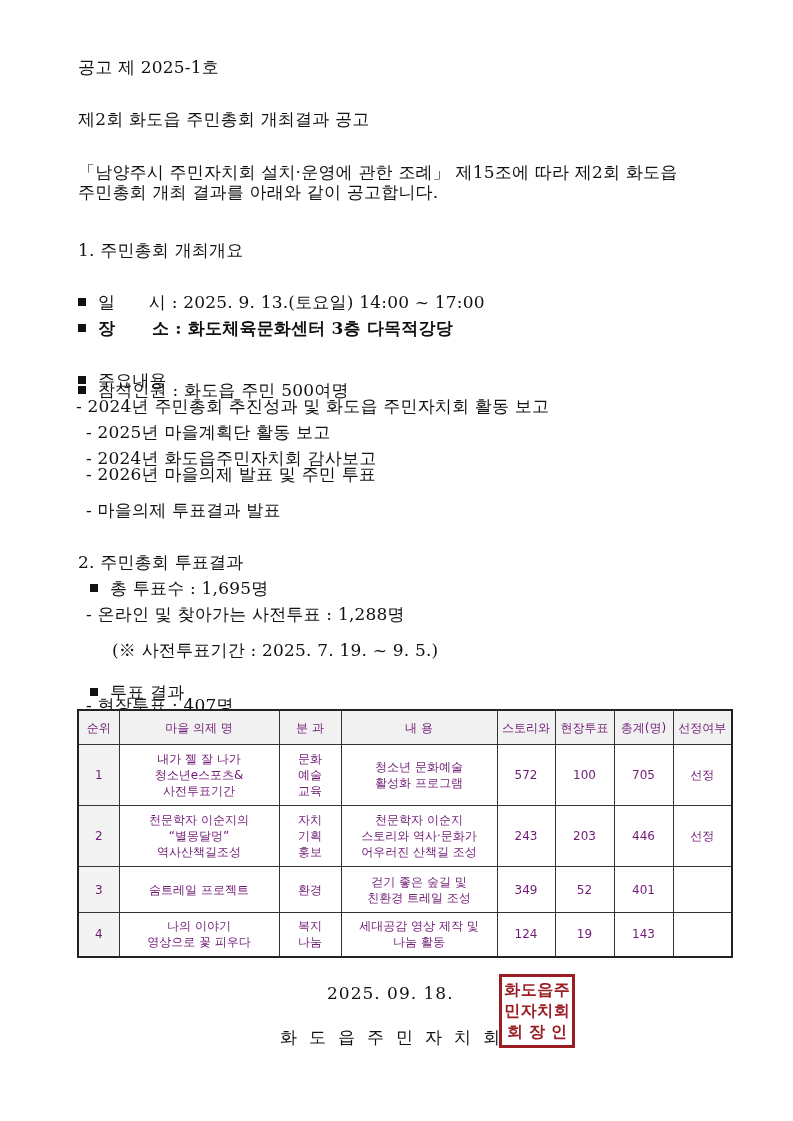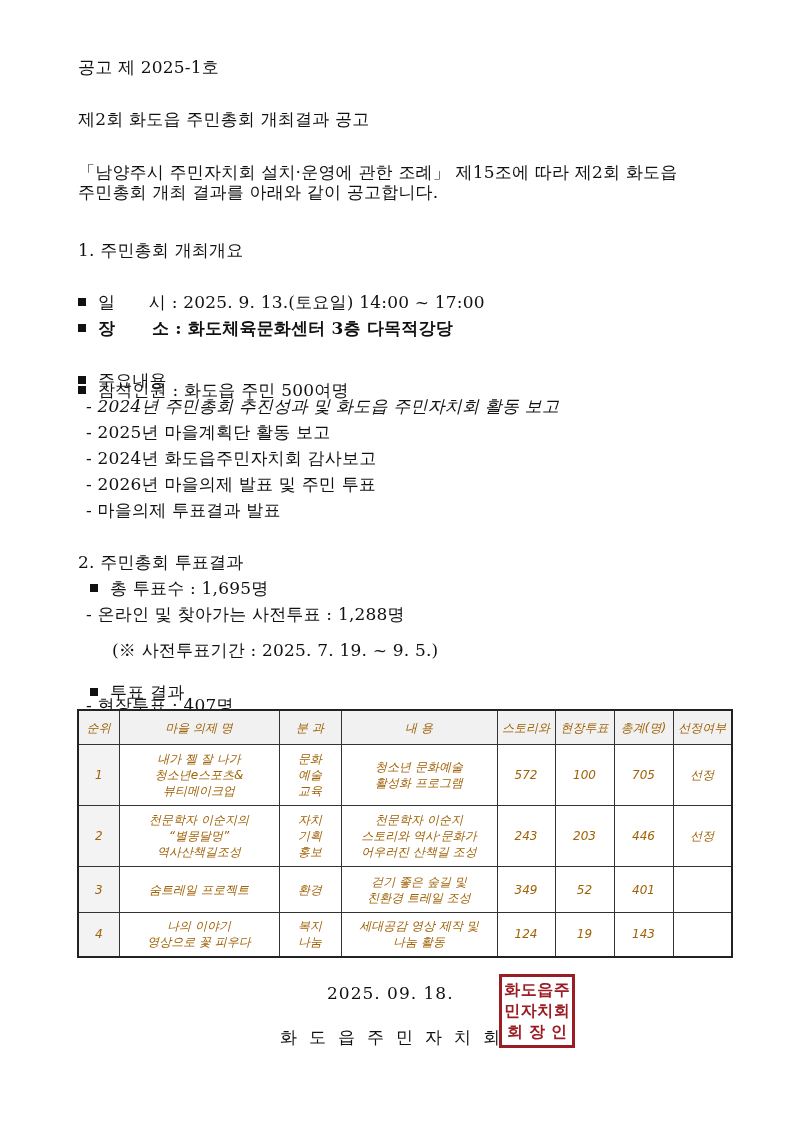--- a/index.html
+++ b/index.html
@@ -7,23 +7,22 @@
       width: 793px; height: 1121px; position: relative; overflow: hidden;
       font-family: "DejaVu Serif", "Liberation Serif", serif;
       color: #111;
     }
     .line { position: absolute; left: 78px; font-size: 17px; line-height: 22px; white-space: nowrap; letter-spacing: 0.2px; }
     .bullet-sq { display: inline-block; width: 8px; height: 8px; background: #111; margin-right: 12px; vertical-align: middle; position: relative; top: -2px; }
     table.votes {
       position: absolute; left: 77px; top: 709px;
       border-collapse: collapse;
       font-family: "DejaVu Sans", "Liberation Sans", sans-serif;
-      font-size: 12px; color: #a16207;
+      font-size: 12px; color: #701a75;
       border: 2px solid #222;
-      font-style: italic;
     }
     table.votes th, table.votes td {
       border: 1px solid #333; text-align: center; vertical-align: middle;
       padding: 0 2px; line-height: 16px;
     }
     table.votes th { background: #f1f1f1; font-weight: normal; height: 33px; }
     table.votes td.rank { background: #f3f3f3; }
     .multi span { display: block; }
     .date { position: absolute; left: 327px; top: 983px; font-size: 17px; letter-spacing: 1px; }
     .org { position: absolute; left: 280px; top: 1026px; font-size: 17px; letter-spacing: 12px; text-align: right; }
@@ -52,24 +51,24 @@
 <div class="line" style="top:317px;font-weight:bold;">
   <span class="bullet-sq"></span><span style="white-space:pre">장      소</span> <span>: 화도체육문화센터 3층 다목적강당</span>
 </div>
 <div class="line" style="top:343px;margin-top:36px;">
   <span class="bullet-sq"></span><span>참석인원</span> <span>: 화도읍 주민 500여명</span>
 </div>
 <div class="line" style="top:369px;">
   <span class="bullet-sq"></span><span>주요내용</span>
 </div>
 
-<div class="line" style="top:395px; left:86px;font-style:italic;">- 2024년 주민총회 추진성과 및 화도읍 주민자치회 활동 보고</div>
+<div class="line" style="top:395px; left:76px;">- 2024년 주민총회 추진성과 및 화도읍 주민자치회 활동 보고</div>
 <div class="line" style="top:421px; left:86px;">- 2025년 마을계획단 활동 보고</div>
 <div class="line" style="top:447px; left:86px;">- 2024년 화도읍주민자치회 감사보고</div>
-<div class="line" style="top:473px; left:86px;">- 2026년 마을의제 발표 및 주민 투표</div>
+<div class="line" style="top:463px; left:86px;">- 2026년 마을의제 발표 및 주민 투표</div>
 <div class="line" style="top:499px; left:86px;">- 마을의제 투표결과 발표</div>
 
 <div class="line" style="top:551px;">2. 주민총회 투표결과</div>
 <div class="line" style="top:577px; left:90px;">
   <span class="bullet-sq"></span><span>총 투표수 : 1,695명</span>
 </div>
 <div class="line" style="top:603px; left:86px;">- 온라인 및 찾아가는 사전투표 : 1,288명</div>
 <div class="line" style="top:629px; left:112px;margin-top:10px;">(※ 사전투표기간 : 2025. 7. 19. ~ 9. 5.)</div>
 <div class="line" style="top:666px; left:86px;margin-top:28px;">- 현장투표 : 407명</div>
 <div class="line" style="top:681px; left:90px;">
@@ -98,21 +97,21 @@
       <th>총계(명)</th>
       <th>선정여부</th>
     </tr>
   </thead>
   <tbody>
     <tr style="height:61px">
       <td class="rank">1</td>
       <td class="multi">
           <span>내가 젤 잘 나가</span>
           <span>청소년e스포츠&amp;</span>
-          <span>뷰티메이크업</span>
+          <span>사전투표기간</span>
         </td>
       <td class="multi">
           <span>문화</span>
           <span>예술</span>
           <span>교육</span>
         </td>
       <td class="multi">
           <span>청소년 문화예술</span>
           <span>활성화 프로그램</span>
         </td>

